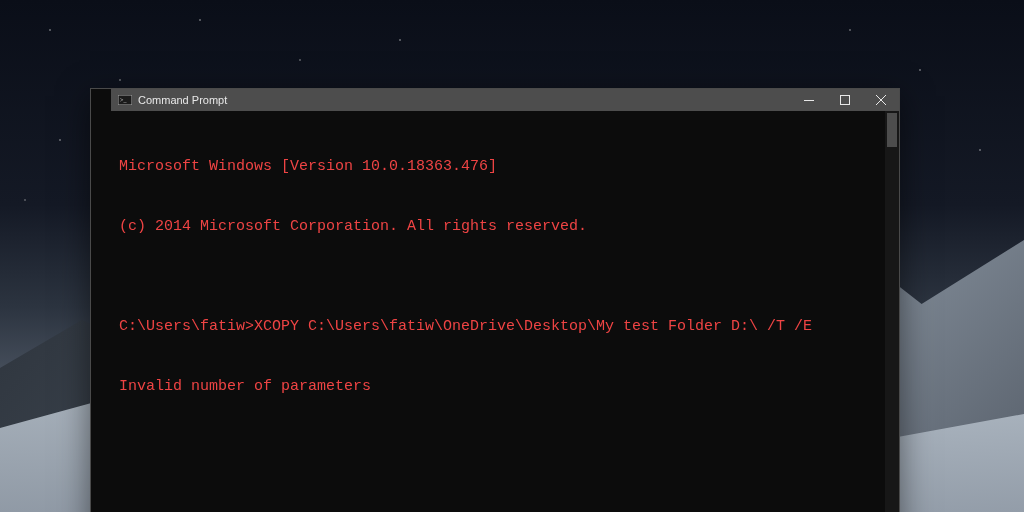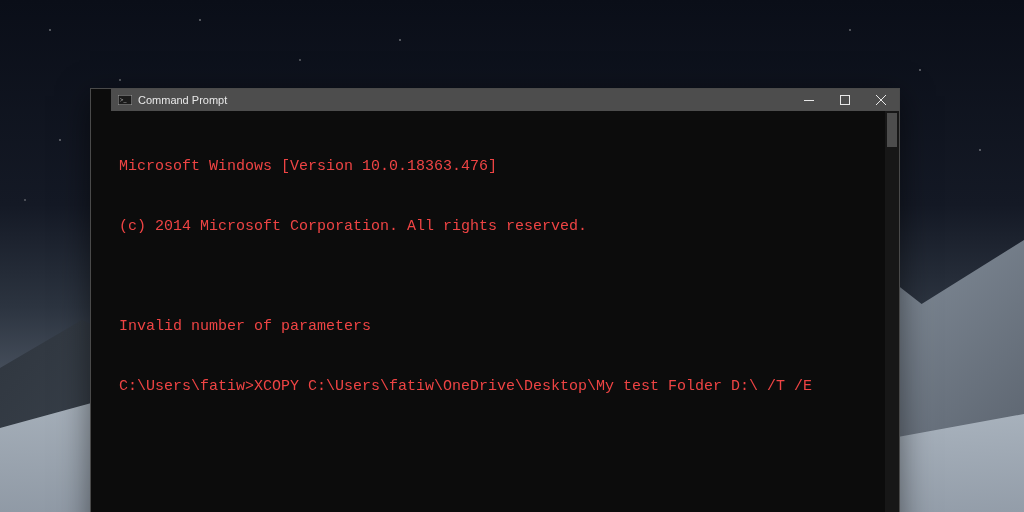--- a/index.html
+++ b/index.html
@@ -164,22 +164,22 @@
         <line x1="10" y1="0" x2="0" y2="10" stroke="currentColor" stroke-width="1"></line>
       </svg>
     </span>
   </div>
 
   <div class="terminal-wrap">
     <div class="terminal">
       <span class="line">Microsoft Windows [Version 10.0.18363.476]</span>
       <span class="line">(c) 2014 Microsoft Corporation. All rights reserved.</span>
       <span class="line"></span>
+      <span class="line">C:\Users\fatiw&gt;XCOPY C:\Users\fatiw\OneDrive\Desktop\My test Folder D:\ /T /E</span>
       <span class="line">Invalid number of parameters</span>
-      <span class="line">C:\Users\fatiw&gt;XCOPY C:\Users\fatiw\OneDrive\Desktop\My test Folder D:\ /T /E</span>
       <span class="line"></span>
       
     </div>
     <div class="scrollbar">
       <div class="arrow up">▲</div>
       <div class="thumb"></div>
       <div class="arrow down">▼</div>
     </div>
   </div>
 </div>

